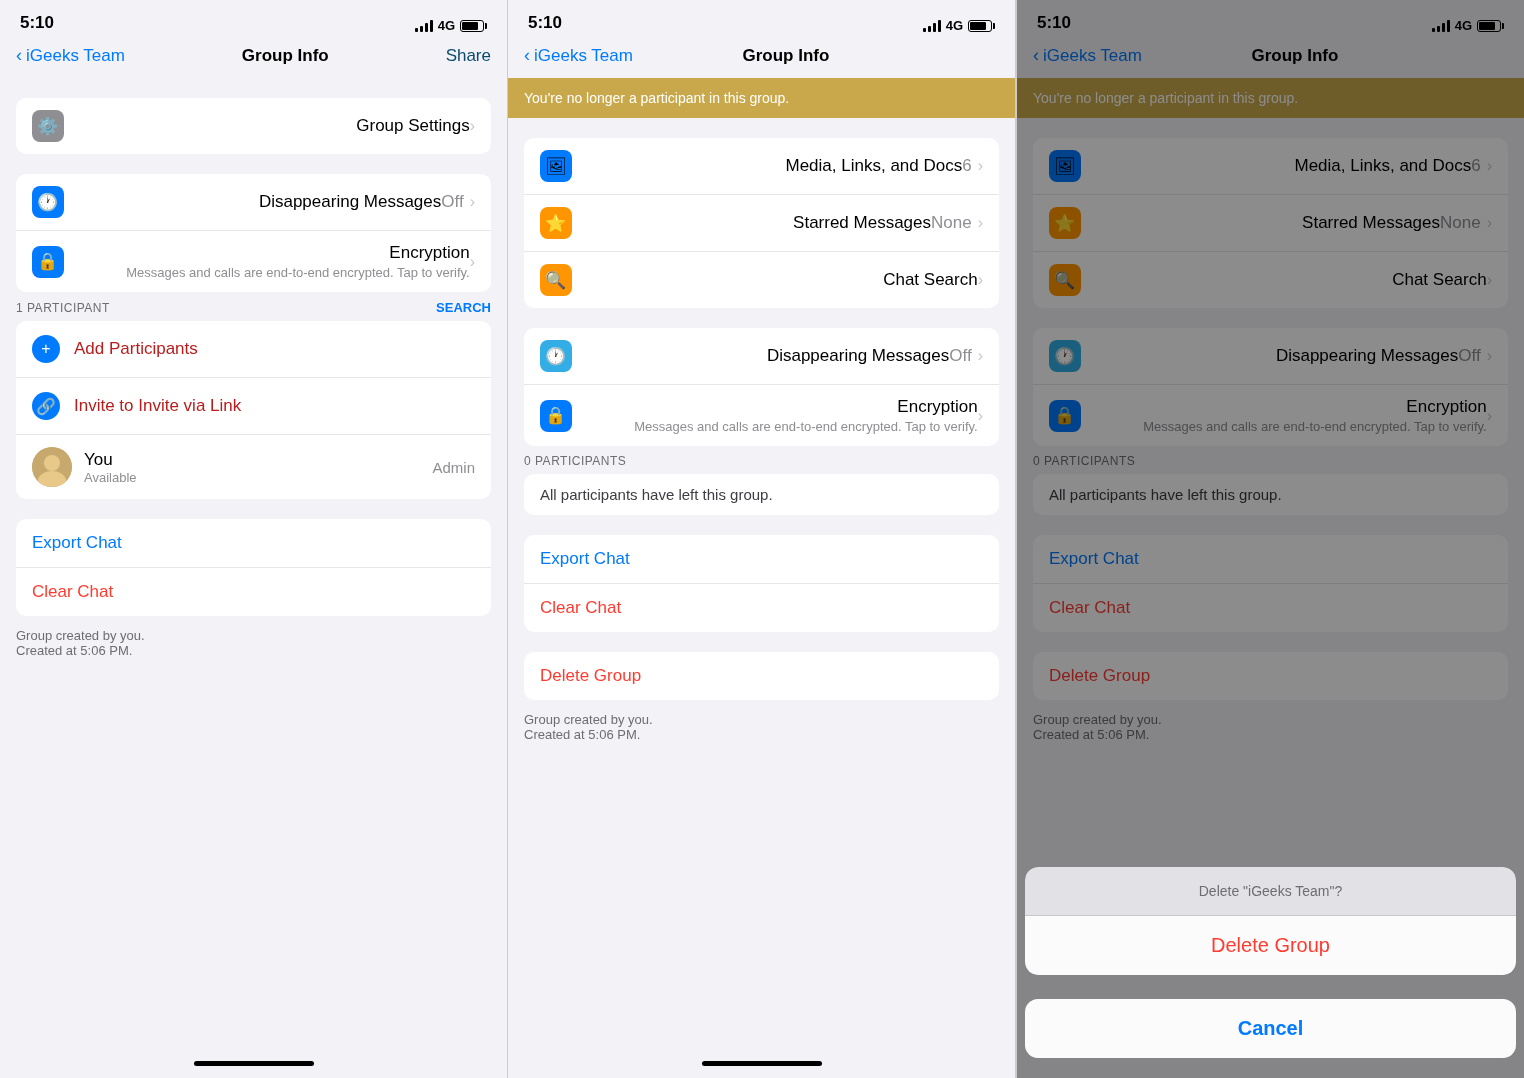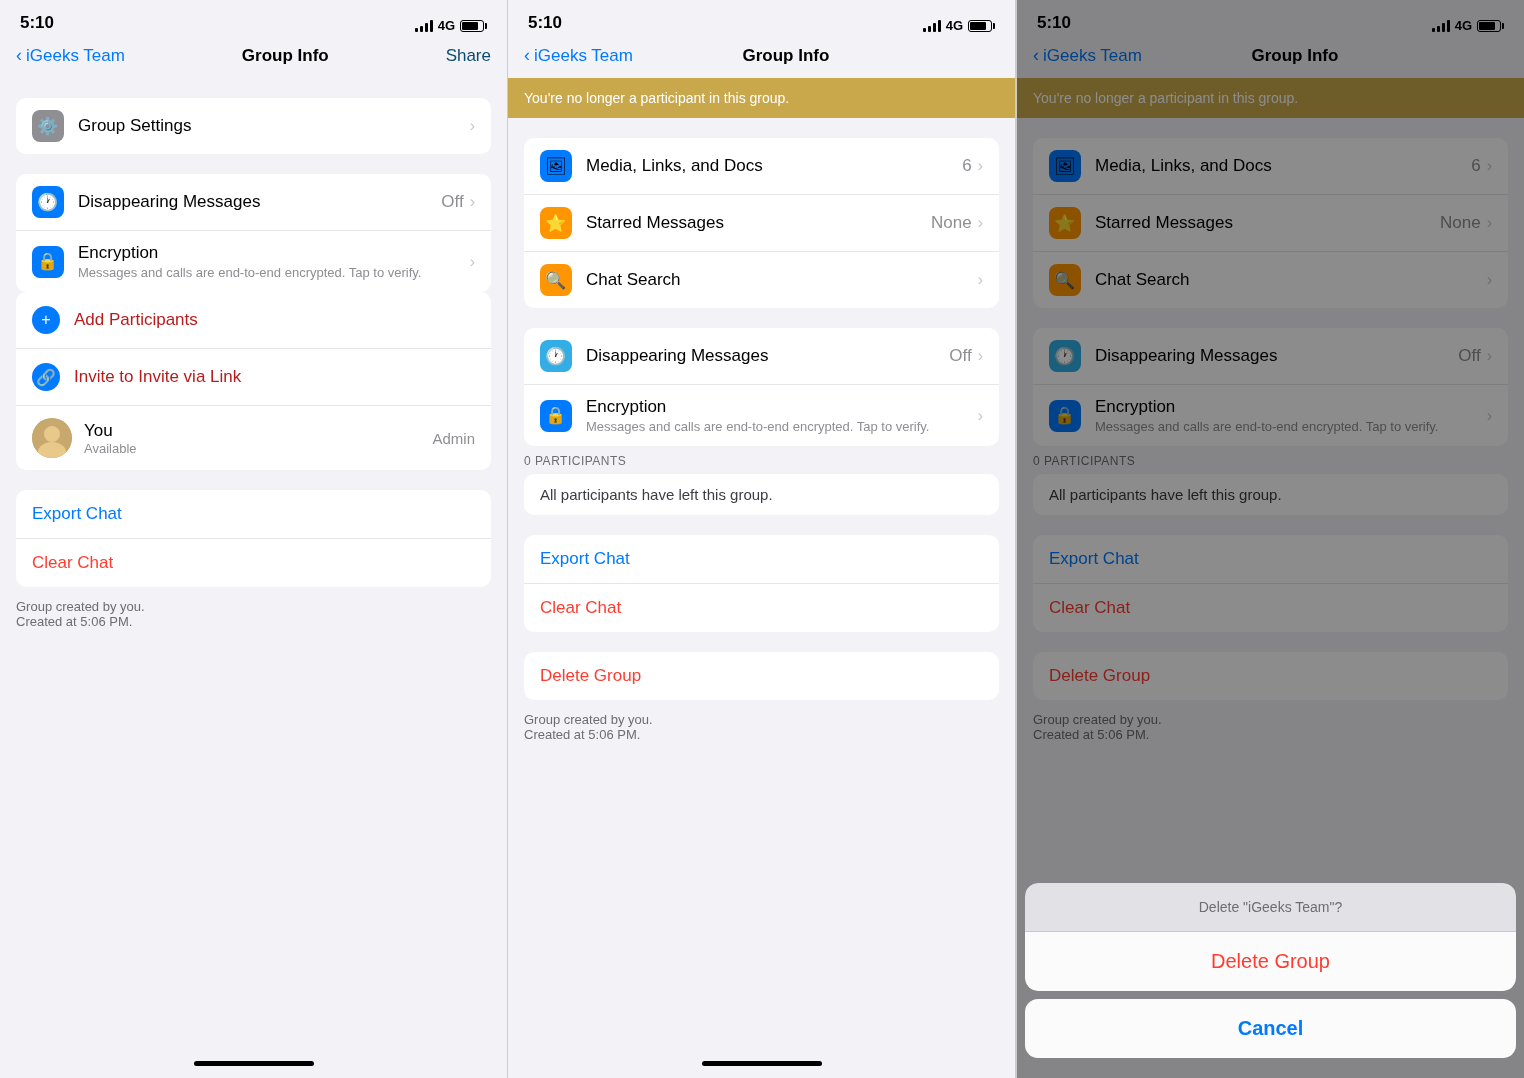--- a/index.html
+++ b/index.html
@@ -184,20 +184,21 @@
       font-size: 17px;
     }
 
     .icon-gray { background: #8e8e93; }
     .icon-blue { background: #007aff; }
     .icon-orange { background: #ff9500; }
     .icon-teal { background: #32ade6; }
 
     .row-content {
       flex: 1;
+      text-align: right;
     }
 
     .row-title {
       font-size: 17px;
       color: #000;
     }
 
     .row-subtitle {
       font-size: 13px;
       color: #8e8e93;
@@ -433,21 +434,21 @@
     .action-sheet-btn:last-child {
       border-bottom: none;
       border-radius: 0 0 13px 13px;
     }
 
     .action-sheet-btn.red { color: #ff3b30; }
 
     .action-sheet-cancel {
       background: rgba(255,255,255,0.97);
       border-radius: 13px;
-      margin-top: 8px;
+      margin-top: 24px;
       padding: 18px 16px;
       text-align: center;
       font-size: 20px;
       font-weight: 600;
       color: #007aff;
       cursor: pointer;
     }
 
     .action-sheet-group {
       border-radius: 13px;
@@ -525,20 +526,24 @@
           <div class="row-icon icon-blue">🔒</div>
           <div class="row-content">
             <div class="row-title">Encryption</div>
             <div class="row-subtitle">Messages and calls are end-to-end encrypted. Tap to verify.</div>
           </div>
           <span class="row-chevron">›</span>
         </div>
       </div>
     </div>
 
+    <div class="participants-header">
+      <span class="participants-label">1 PARTICIPANT</span>
+      <span class="participants-search">SEARCH</span>
+    </div>
 
     <div class="action-card" style="margin-top:0">
       <div class="action-row">
         <div class="action-icon">+</div>
         <span class="action-label">Add Participants</span>
       </div>
       <div class="action-row">
         <div class="action-icon link">🔗</div>
         <span class="action-label">Invite to Invite via Link</span>
       </div>

